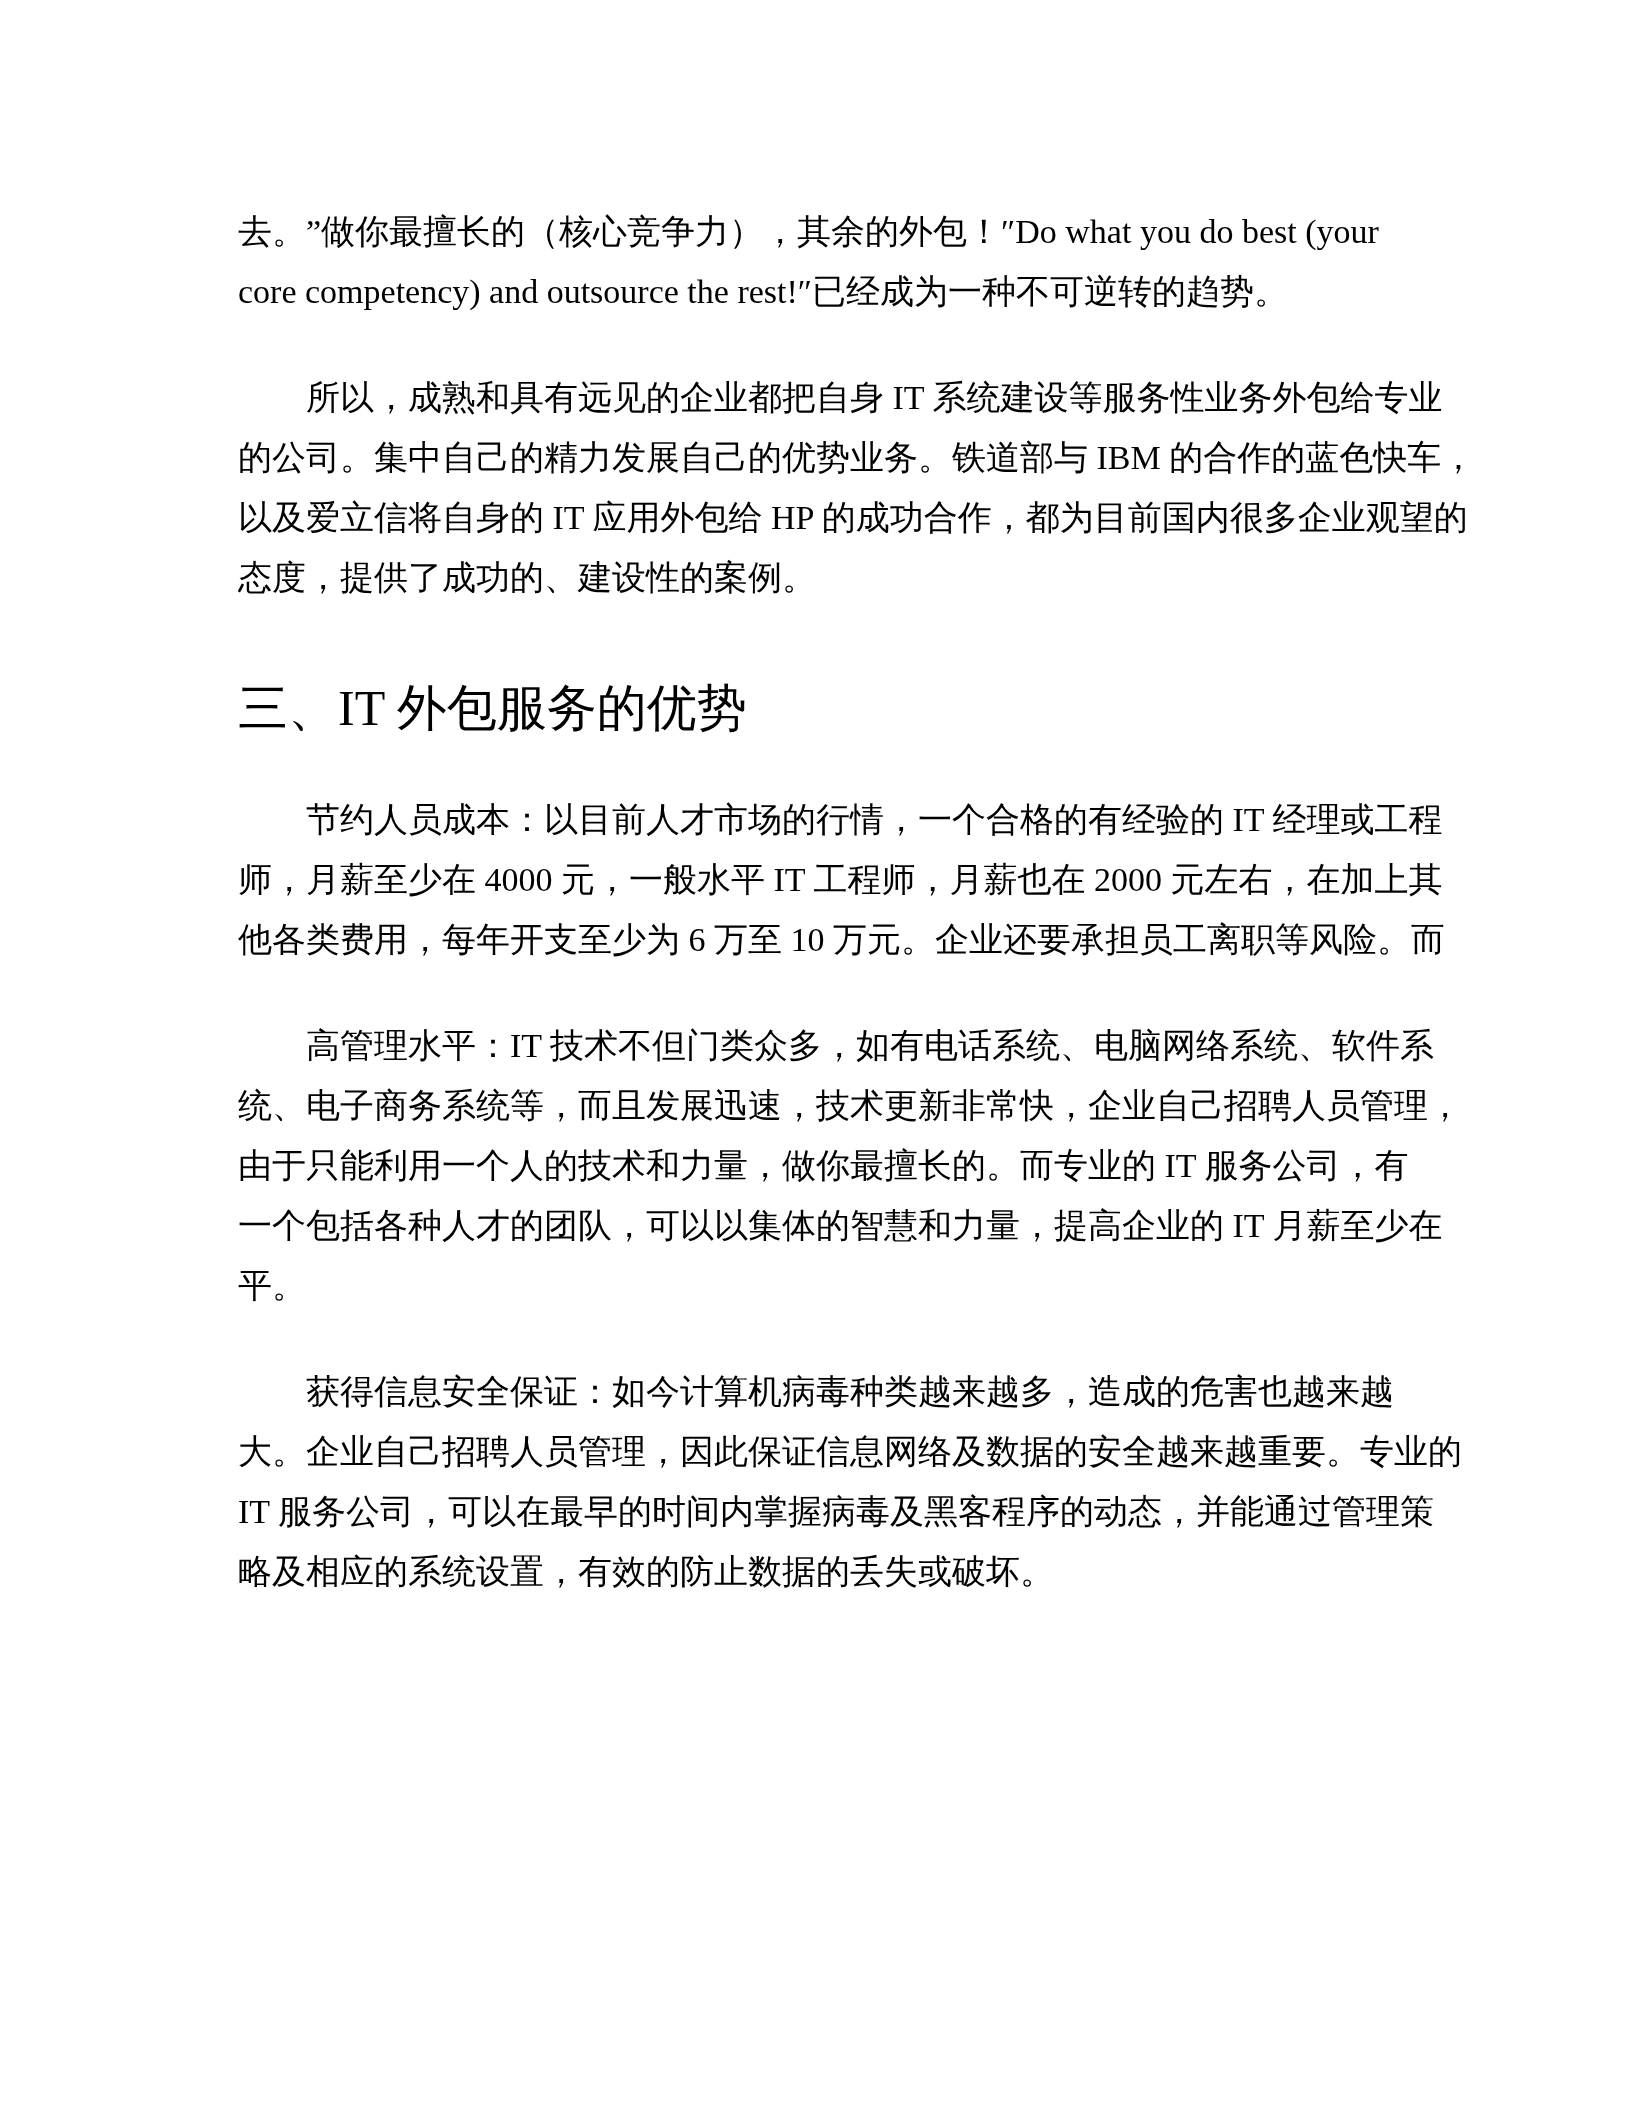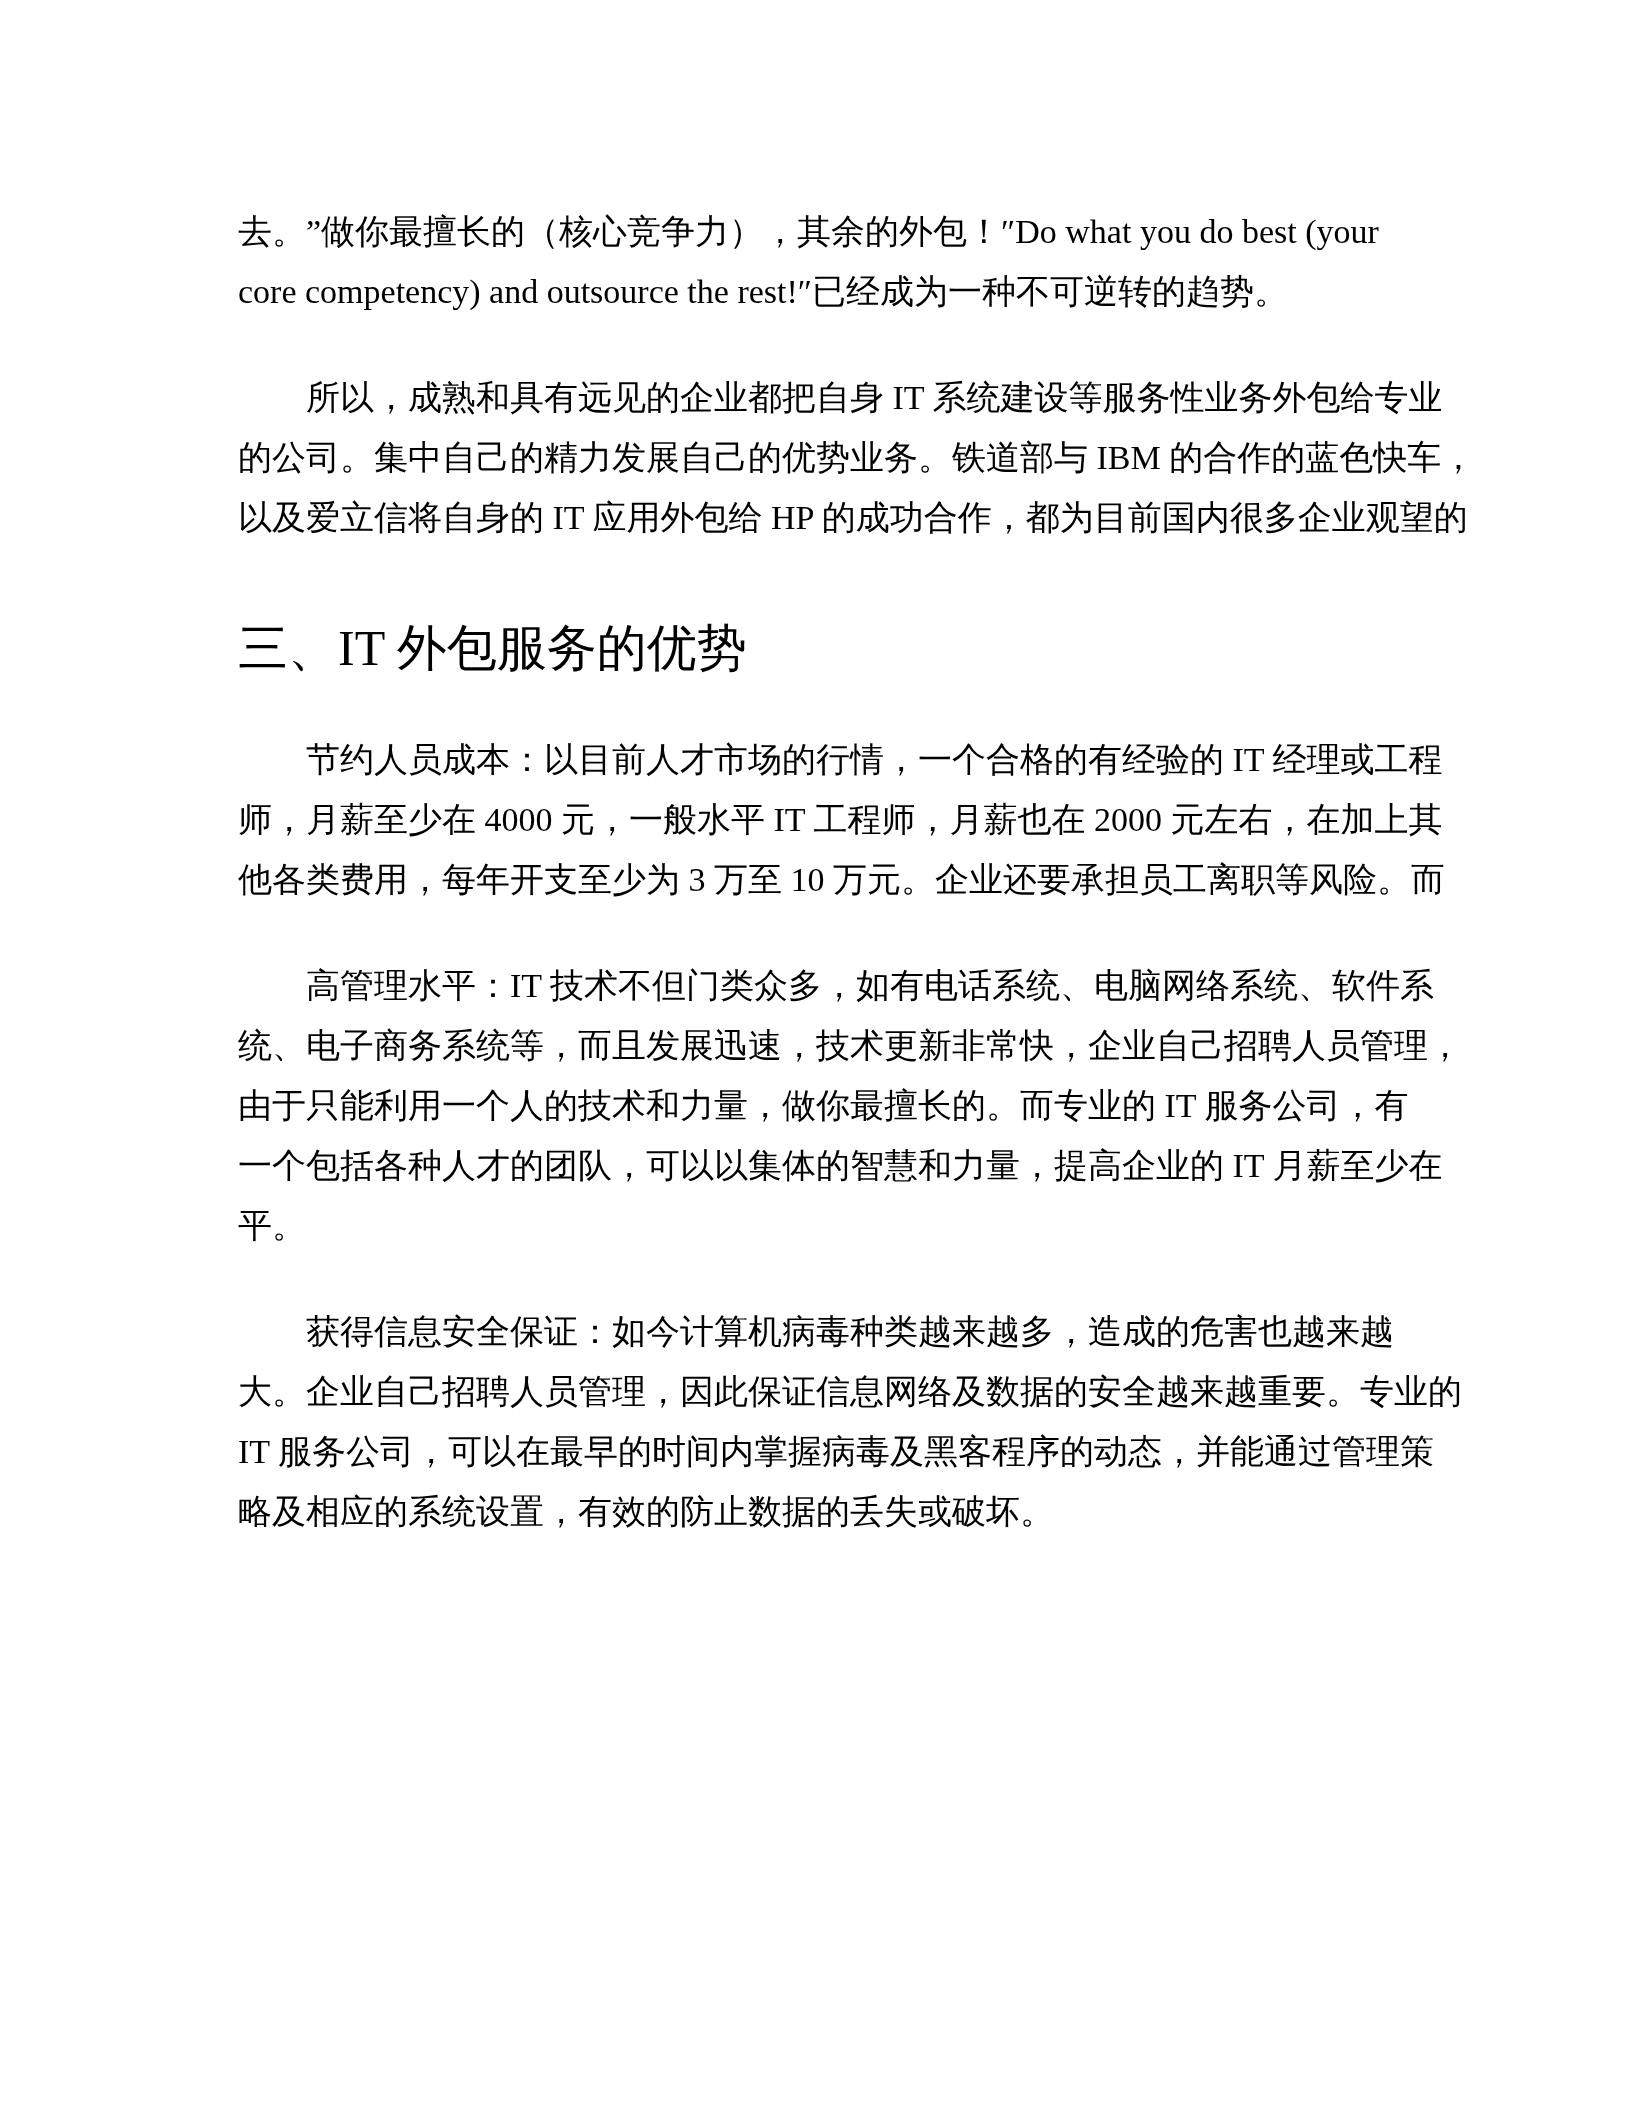--- a/index.html
+++ b/index.html
@@ -52,28 +52,29 @@
 
     <p class="para">
       <span class="line">去。”做你最擅长的（核心竞争力），其余的外包！″Do what you do best (your</span>
       <span class="line">core competency) and outsource the rest!″已经成为一种不可逆转的趋势。</span>
     </p>
 
     <p class="para">
       <span class="line indent">所以，成熟和具有远见的企业都把自身 IT 系统建设等服务性业务外包给专业</span>
       <span class="line">的公司。集中自己的精力发展自己的优势业务。铁道部与 IBM 的合作的蓝色快车，</span>
       <span class="line">以及爱立信将自身的 IT 应用外包给 HP 的成功合作，都为目前国内很多企业观望的</span>
+      <span class="line">态度，提供了成功的、建设性的案例。</span>
     </p>
 
     <h2 class="heading">三、IT 外包服务的优势</h2>
 
     <p class="para">
       <span class="line indent">节约人员成本：以目前人才市场的行情，一个合格的有经验的 IT 经理或工程</span>
       <span class="line">师，月薪至少在 4000 元，一般水平 IT 工程师，月薪也在 2000 元左右，在加上其</span>
-      <span class="line">他各类费用，每年开支至少为 3 万至 10 万元。企业还要承担员工离职等风险。而</span>
+      <span class="line">他各类费用，每年开支至少为 6 万至 10 万元。企业还要承担员工离职等风险。而</span>
     </p>
 
     <p class="para">
       <span class="line indent">高管理水平：IT 技术不但门类众多，如有电话系统、电脑网络系统、软件系</span>
       <span class="line">统、电子商务系统等，而且发展迅速，技术更新非常快，企业自己招聘人员管理，</span>
       <span class="line">由于只能利用一个人的技术和力量，做你最擅长的。而专业的 IT 服务公司，有</span>
       <span class="line">一个包括各种人才的团队，可以以集体的智慧和力量，提高企业的 IT 月薪至少在</span>
       <span class="line">平。</span>
     </p>
 

